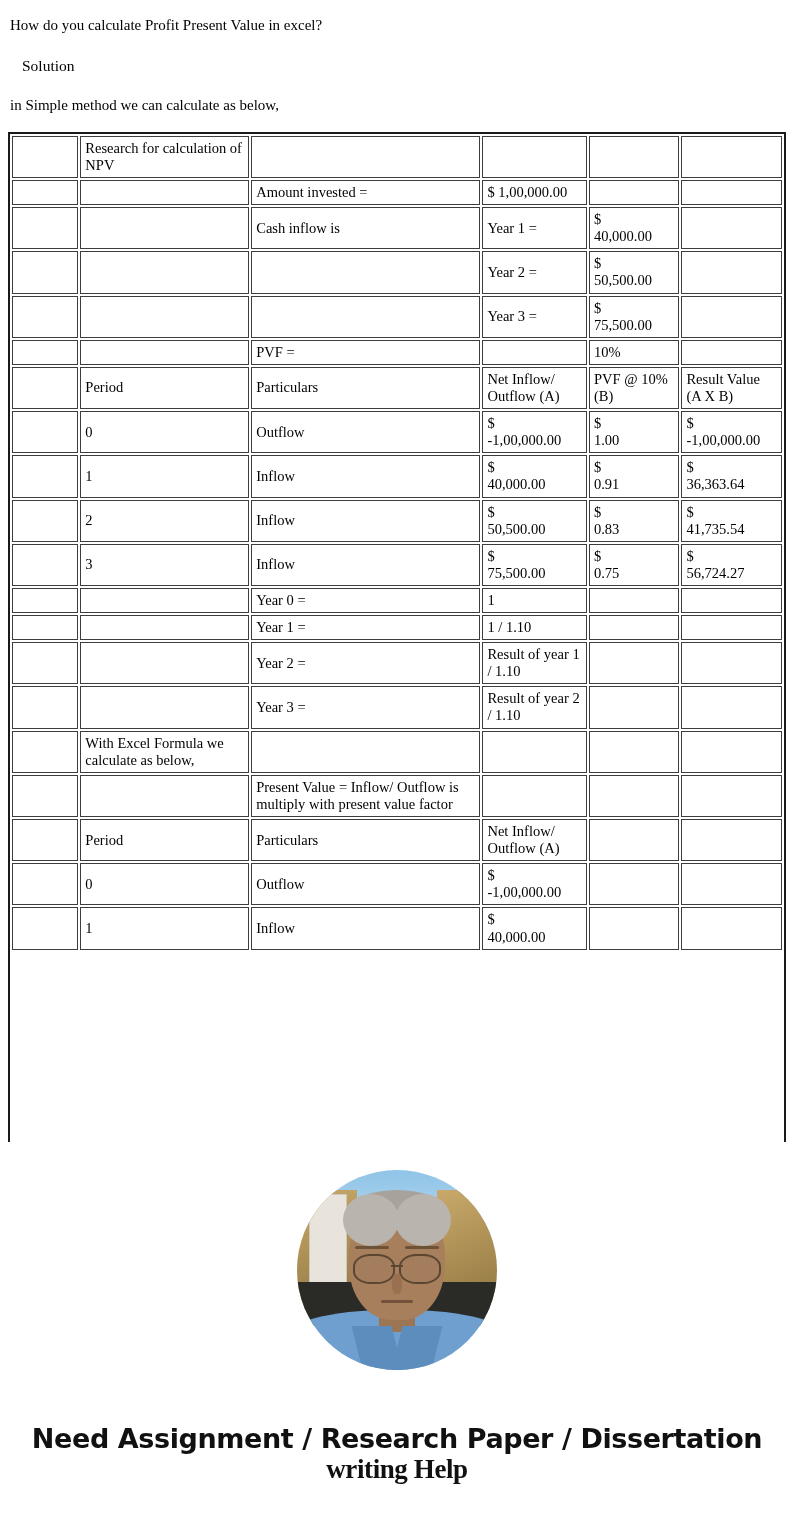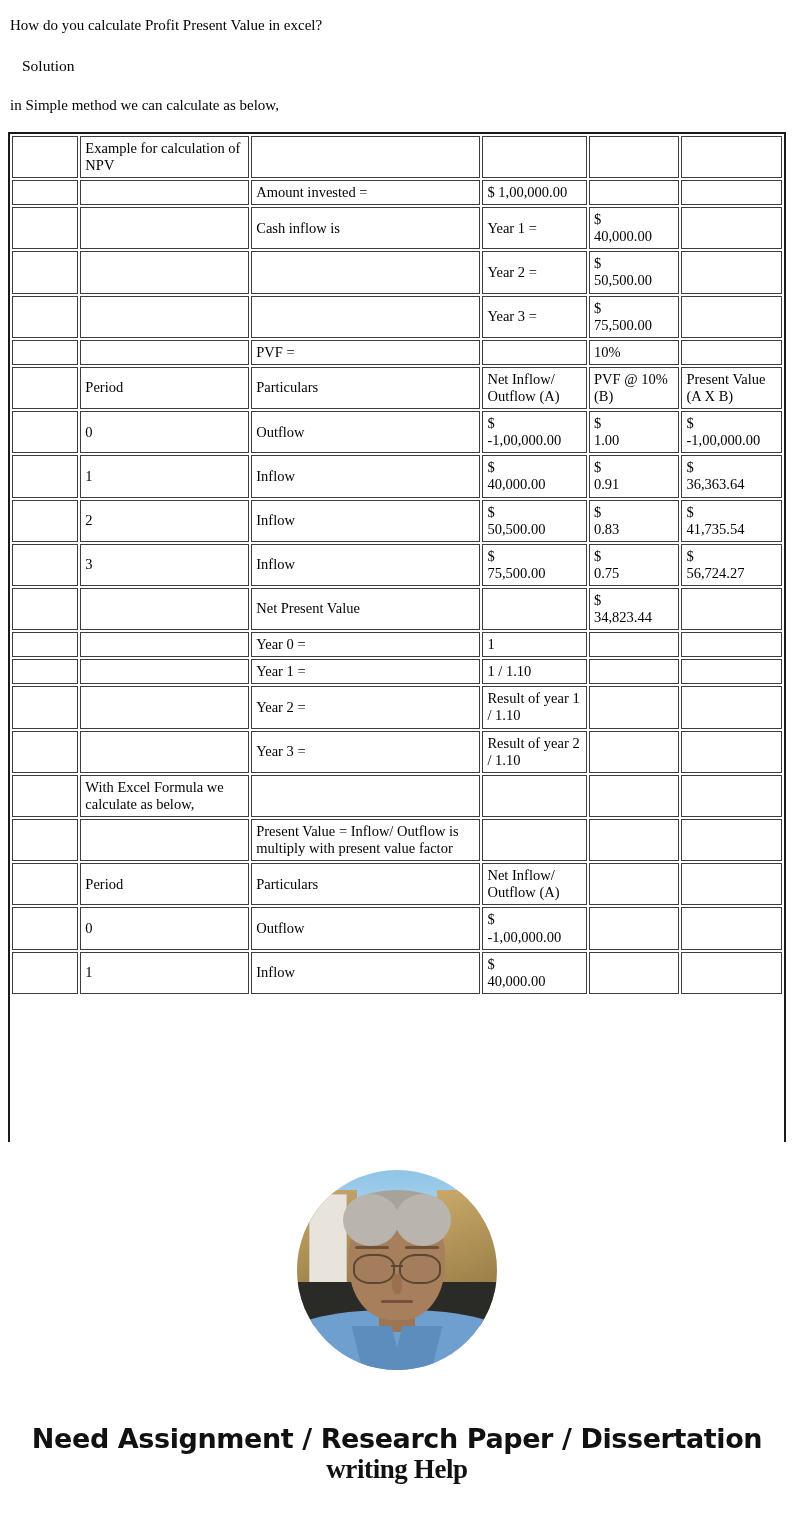--- a/index.html
+++ b/index.html
@@ -201,21 +201,21 @@
         <col class="c1">
           <col class="c2">
           <col class="c3">
           <col class="c4">
           <col class="c5">
           <col class="c6">
       </colgroup>
       <tbody id="sheet-body">
           <tr>
             <td></td>
-            <td>Example for calculation of NPV</td>
+            <td>Research for calculation of NPV</td>
             <td></td>
             <td></td>
             <td></td>
             <td></td>
           </tr>
           <tr>
             <td></td>
             <td></td>
             <td>Amount invested =</td>
             <td>$   1,00,000.00</td>
@@ -256,21 +256,21 @@
             <td></td>
             <td>10%</td>
             <td></td>
           </tr>
           <tr>
             <td></td>
             <td>Period</td>
             <td>Particulars</td>
             <td>Net Inflow/ Outflow (A)</td>
             <td>PVF @ 10% (B)</td>
-            <td>Present Value (A X B)</td>
+            <td>Result Value (A X B)</td>
           </tr>
           <tr>
             <td></td>
             <td>0</td>
             <td>Outflow</td>
             <td class="cell-money">$
 -1,00,000.00</td>
             <td class="cell-money">$
 1.00</td>
             <td class="cell-money">$
@@ -301,29 +301,20 @@
           <tr>
             <td></td>
             <td>3</td>
             <td>Inflow</td>
             <td class="cell-money">$
 75,500.00</td>
             <td class="cell-money">$
 0.75</td>
             <td class="cell-money">$
 56,724.27</td>
-          </tr>
-          <tr>
-            <td></td>
-            <td></td>
-            <td>Net Present Value</td>
-            <td></td>
-            <td class="cell-money">$
-34,823.44</td>
-            <td></td>
           </tr>
           <tr>
             <td></td>
             <td></td>
             <td>Year 0 =</td>
             <td>1</td>
             <td></td>
             <td></td>
           </tr>
           <tr>

